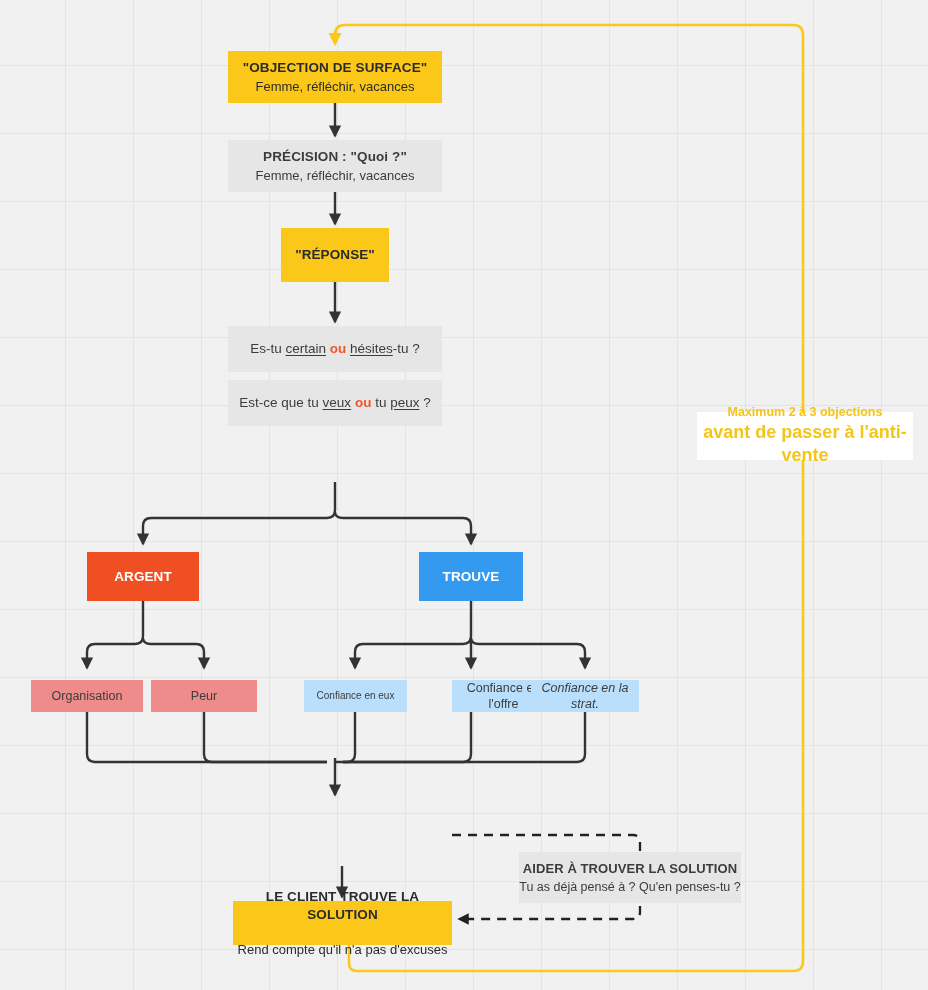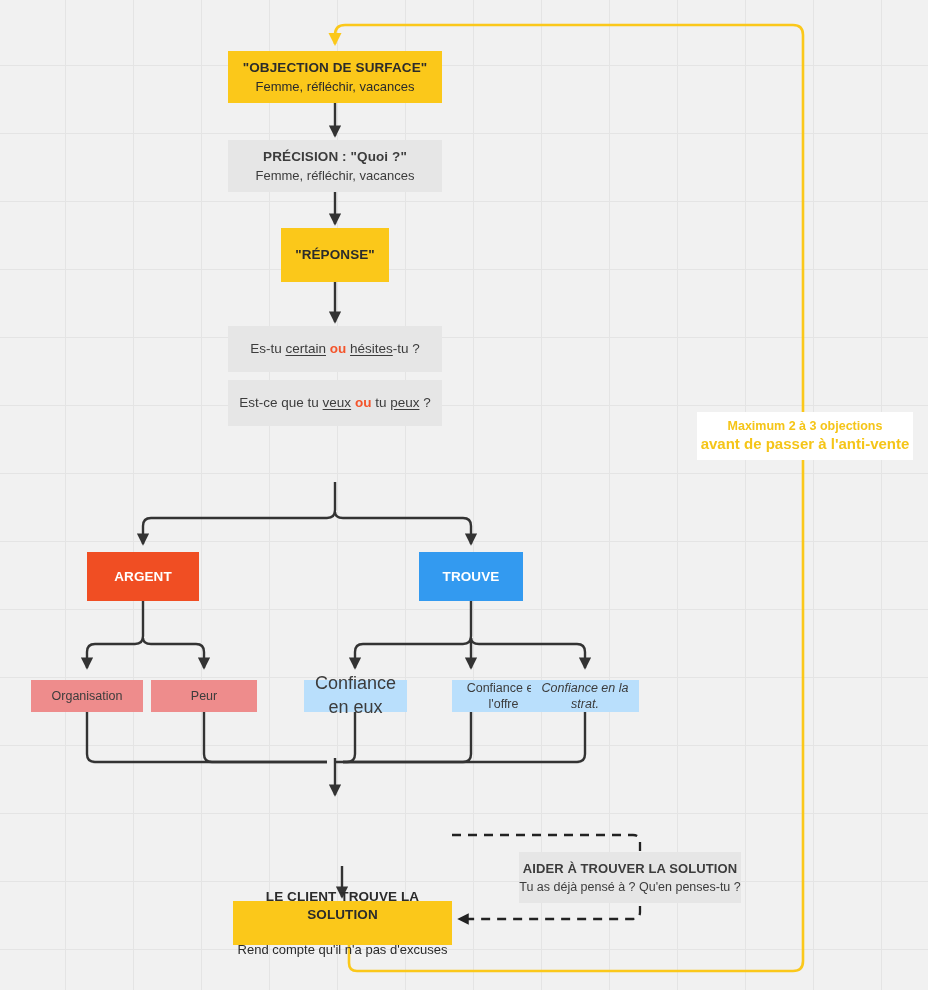--- a/index.html
+++ b/index.html
@@ -146,21 +146,21 @@
 
   <div class="node v-salmon" style="left:31px; top:680px; width:112px; height:32px;">
     <div style="font-size:12.5px;">Organisation</div>
   </div>
 
   <div class="node v-salmon" style="left:151px; top:680px; width:106px; height:32px;">
     <div style="font-size:12.5px;">Peur</div>
   </div>
 
   <div class="node v-lblue" style="left:304px; top:680px; width:103px; height:32px;">
-    <div style="font-size:18px;">Confiance en eux</div>
+    <div style="font-size:10px;">Confiance en eux</div>
   </div>
 
   <div class="node v-lblue" style="left:419px; top:680px; width:103px; height:32px;margin-left:33px;">
     <div style="font-size:12.5px;">Confiance en l'offre</div>
   </div>
 
   <div class="node v-lblue" style="left:531px; top:680px; width:108px; height:32px;">
     <div style="font-size:12.5px;font-style:italic;">Confiance en la strat.</div>
   </div>
 
@@ -170,16 +170,16 @@
     <div class="n-sub" style="font-size:12.5px; margin-top:2px;">Tu as déjà pensé à ? Qu'en penses-tu ?</div>
   </div>
 
   <div class="node v-yellow" style="left:233px; top:901px; width:219px; height:44px;">
     <div class="n-title" style="font-size:13.5px;">LE CLIENT TROUVE LA SOLUTION</div>
     <div class="n-sub" style="font-size:13px; margin-top:17px;">Rend compte qu'il n'a pas d'excuses</div>
   </div>
 
   <div class="node v-note" style="left:697px; top:412px; width:216px; height:48px;">
     <div style="font-size:12.5px; font-weight:bold;">Maximum 2 à 3 objections</div>
-    <div style="font-size:15px; font-weight:bold;">avant de passer à l'anti-vente</div>
+    <div style="font-size:18px; font-weight:bold;">avant de passer à l'anti-vente</div>
   </div>
 
 </div>
 
 </body></html>

